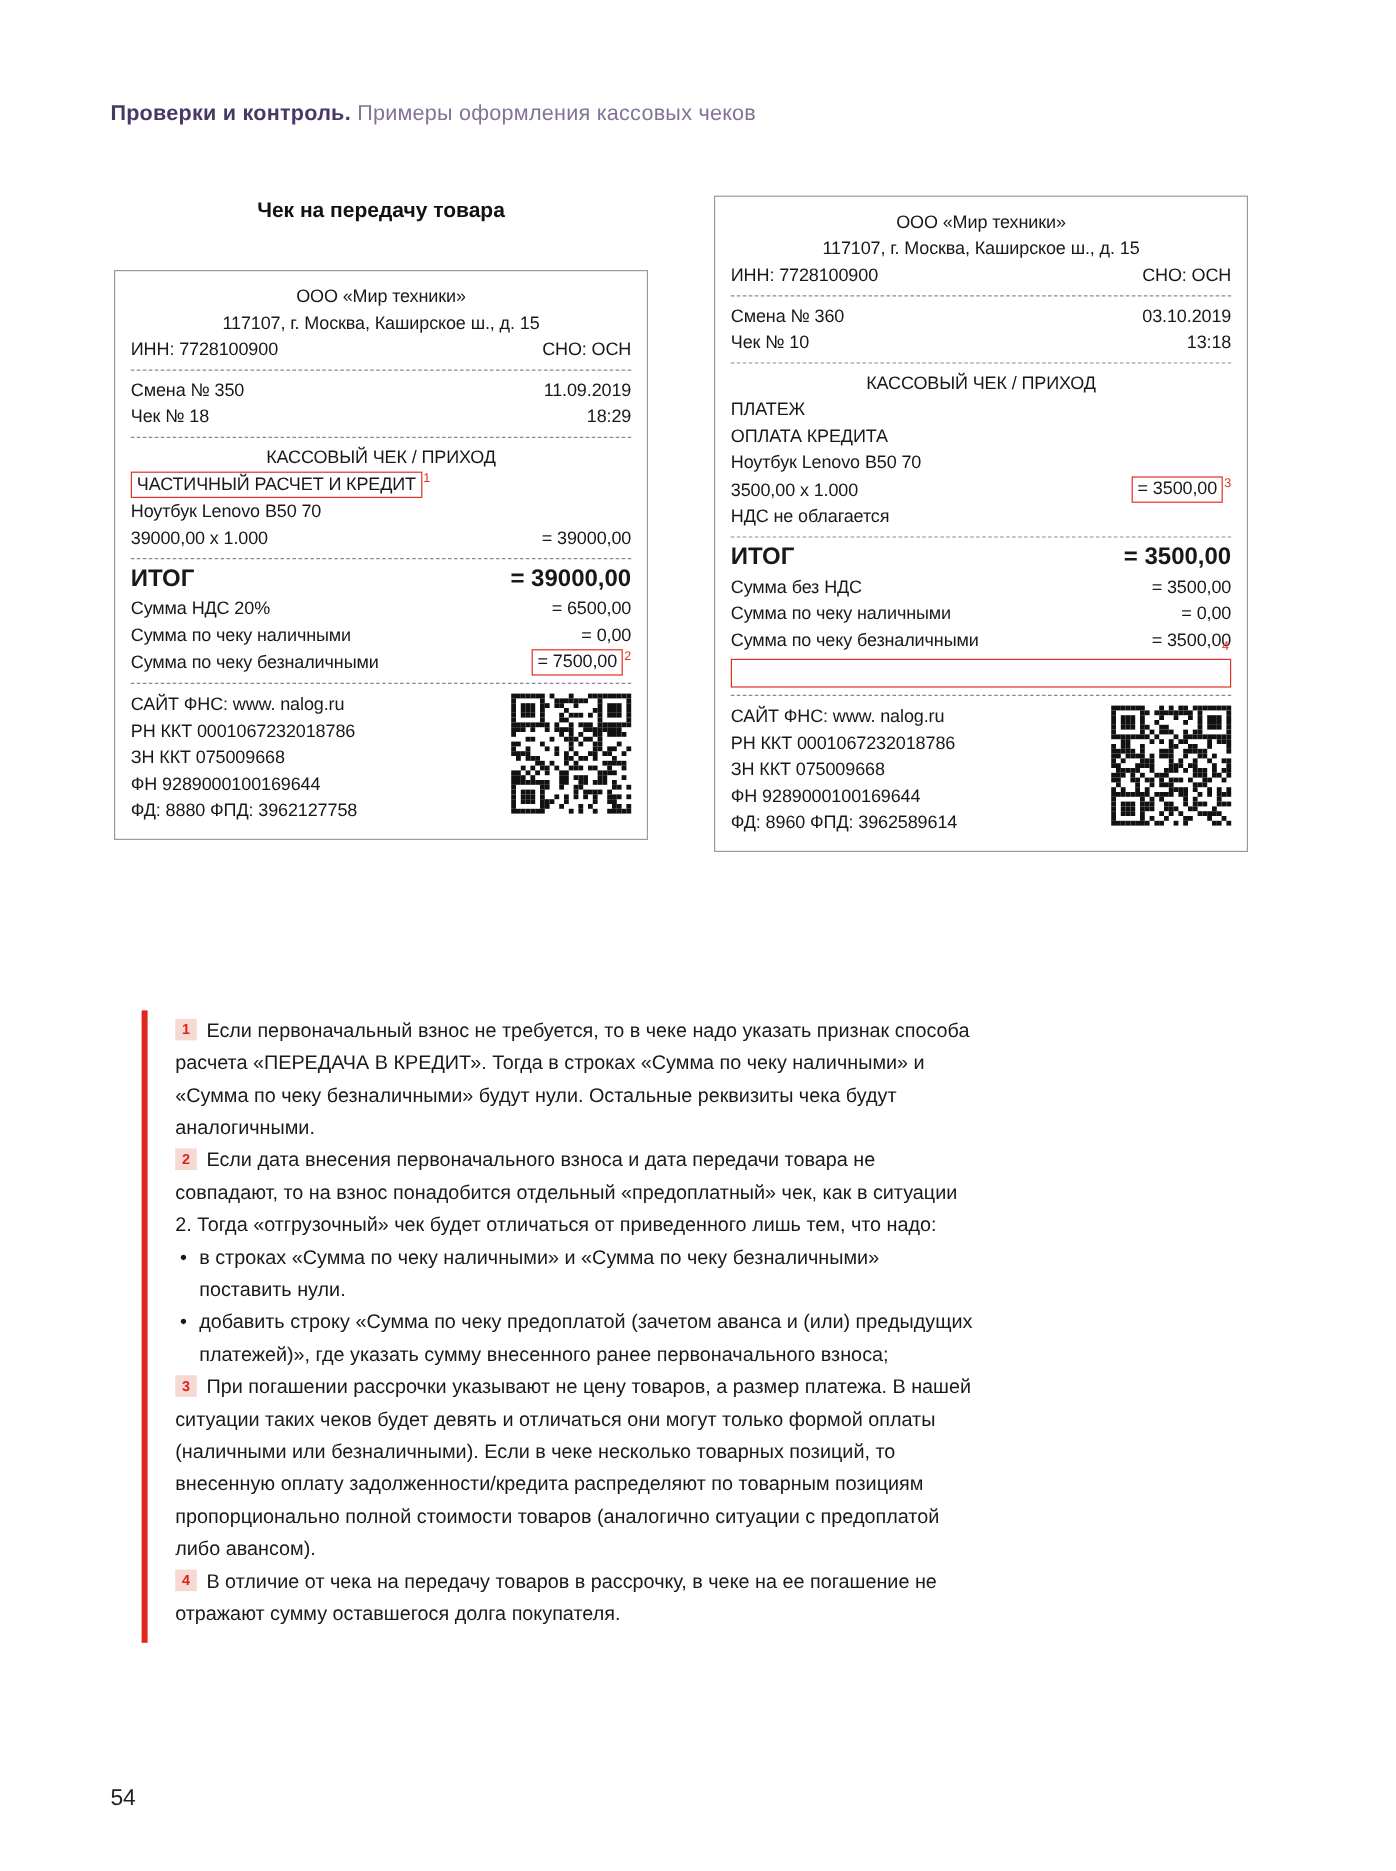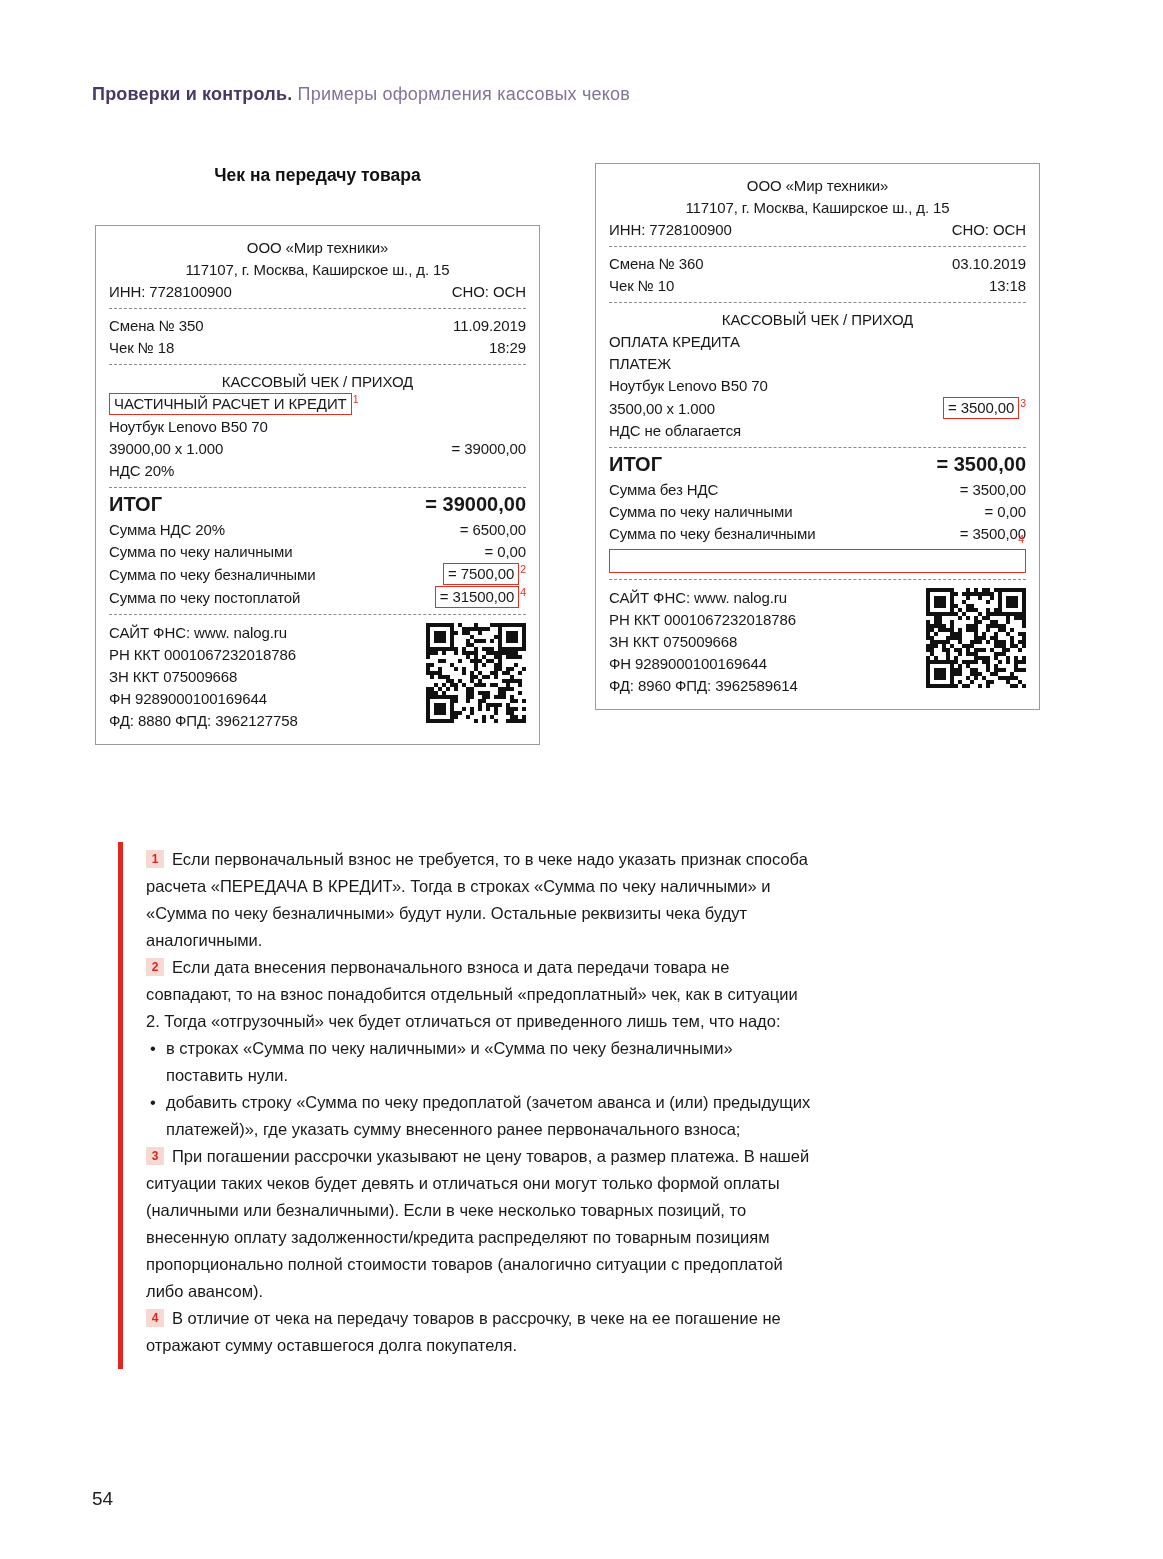--- a/index.html
+++ b/index.html
@@ -89,41 +89,36 @@
         <div class="dash"></div>
         <div class="rc">КАССОВЫЙ ЧЕК / ПРИХОД</div>
         <div class="rl">
           <span class="red-box">ЧАСТИЧНЫЙ РАСЧЕТ И КРЕДИТ</span><sup class="ref">1</sup>
         </div>
         <div class="rl">Ноутбук Lenovo B50 70</div>
         <div class="rrow">
           <span>39000,00 x 1.000</span>
           <span>= 39000,00</span>
         </div>
-        <div class="rl">НДС 20%</div>
         <div class="dash"></div>
         <div class="rrow total-row">
           <span>ИТОГ</span>
           <span>= 39000,00</span>
         </div>
         <div class="rrow">
           <span>Сумма НДС 20%</span>
           <span>= 6500,00</span>
         </div>
         <div class="rrow">
           <span>Сумма по чеку наличными</span>
           <span>= 0,00</span>
         </div>
         <div class="rrow">
           <span>Сумма по чеку безналичными</span>
           <span><span class="red-box">= 7500,00</span><sup class="ref">2</sup></span>
-        </div>
-        <div class="rrow">
-          <span>Сумма по чеку постоплатой</span>
-          <span><span class="red-box">= 31500,00</span><sup class="ref">4</sup></span>
         </div>
         <div class="dash"></div>
         <div class="footer-wrap">
           <div class="footer-lines">
             <div>САЙТ ФНС: www. nalog.ru</div>
             <div>РН ККТ 0001067232018786</div>
             <div>ЗН ККТ 075009668</div>
             <div>ФН 9289000100169644</div>
             <div>ФД: 8880 ФПД: 3962127758</div>
           </div>
@@ -447,22 +442,22 @@
         <div class="rrow">
           <span>Смена № 360</span>
           <span>03.10.2019</span>
         </div>
         <div class="rrow">
           <span>Чек № 10</span>
           <span>13:18</span>
         </div>
         <div class="dash"></div>
         <div class="rc">КАССОВЫЙ ЧЕК / ПРИХОД</div>
+        <div class="rl">ПЛАТЕЖ</div>
         <div class="rl">ОПЛАТА КРЕДИТА</div>
-        <div class="rl">ПЛАТЕЖ</div>
         <div class="rl">Ноутбук Lenovo B50 70</div>
         <div class="rrow">
           <span>3500,00 x 1.000</span>
           <span><span class="red-box">= 3500,00</span><sup class="ref">3</sup></span>
         </div>
         <div class="rl">НДС не облагается</div>
         <div class="dash"></div>
         <div class="rrow total-row">
           <span>ИТОГ</span>
           <span>= 3500,00</span>

